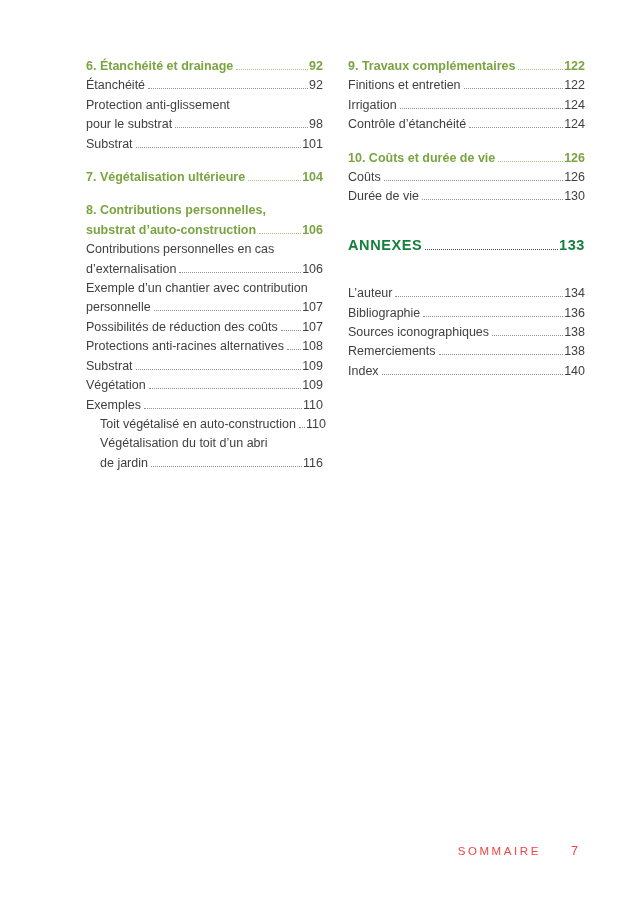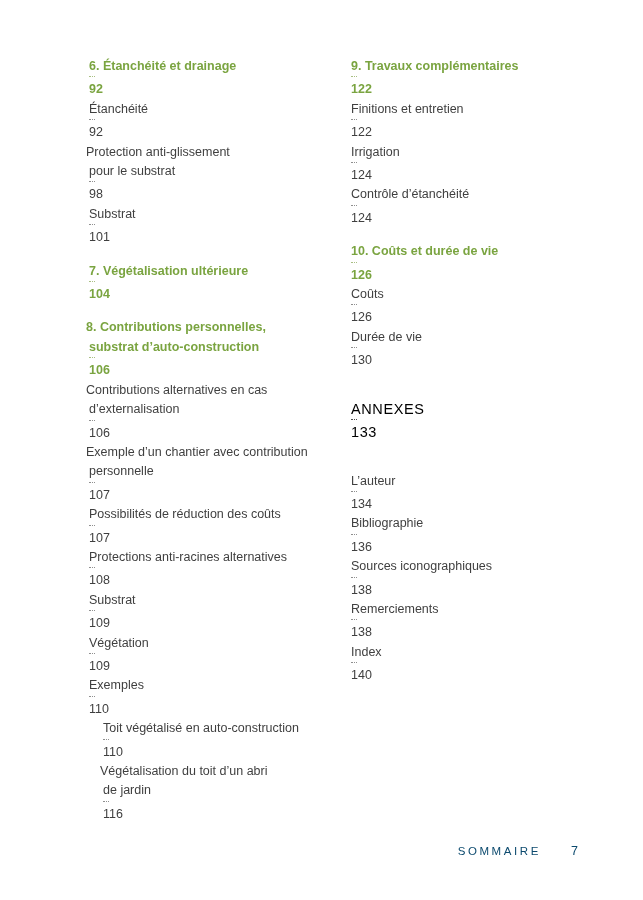--- a/index.html
+++ b/index.html
@@ -23,58 +23,57 @@
   .toc-section:first-child { margin-top: 0; }
   .toc-section.gap-lg { margin-top: 29px; }
   .toc-section.gap-xl { margin-top: 29px; }
 
   .row {
     display: flex;
     align-items: baseline;
     line-height: 19.4px;
     font-size: 12.5px;
     color: #3f3f3f;
-    flex-direction: column;
   }
   .row .label { white-space: nowrap; }
   .row .leader {
     flex: 1;
     min-width: 6px;
     border-bottom: 1px dotted #8f8f8f;
     margin: 0 1px 3px 3px;
   }
   .row .pagenum { white-space: nowrap; }
 
   .row.chapter {
     color: #7aa440;
     font-weight: bold;
   }
   .row.chapter .leader { border-bottom-color: #a9bf83; }
 
   .row.sub { padding-left: 14px; }
 
   .row.annex-title {
-    color: #000000;
-    font-weight: normal;
+    color: #15803d;
+    font-weight: bold;
     font-size: 14.5px;
     letter-spacing: 0.6px;
     margin-top: 17px;
   }
   .row.annex-title .leader {
     border-bottom-color: #4d4d4d;
     margin-bottom: 3px;
   }
 
   .footer {
     position: absolute;
     top: 844px;
     right: 65px;
     display: flex;
     align-items: baseline;
-    color: #0c4a6e;
+    color: #ef4444;
   }
   .footer .footer-title {
     font-size: 11.5px;
     letter-spacing: 2.6px;
   }
   .footer .footer-page {
     margin-left: 30px;
     font-size: 12.5px;
   }
 </style>
@@ -119,21 +118,21 @@
       <div class="toc-section">
         <div class="row chapter">
           <span class="label">8. Contributions personnelles,</span>
         </div>
         <div class="row chapter">
           <span class="label">substrat d’auto-construction</span>
           <span class="leader"></span>
           <span class="pagenum">106</span>
         </div>
         <div class="row item">
-          <span class="label">Contributions alternatives en cas</span>
+          <span class="label">Contributions personnelles en cas</span>
         </div>
         <div class="row item">
           <span class="label">d’externalisation</span>
           <span class="leader"></span>
           <span class="pagenum">106</span>
         </div>
         <div class="row item">
           <span class="label">Exemple d’un chantier avec contribution</span>
         </div>
         <div class="row item">

